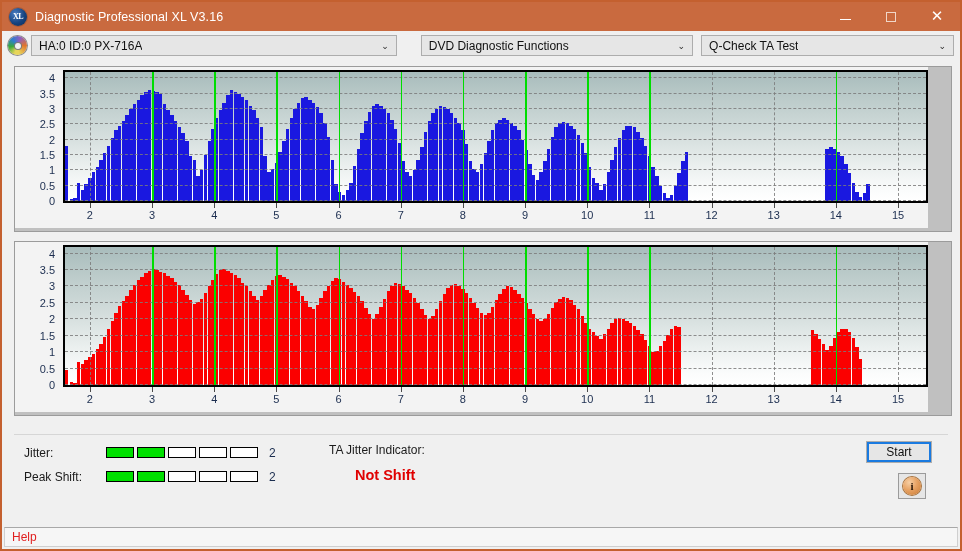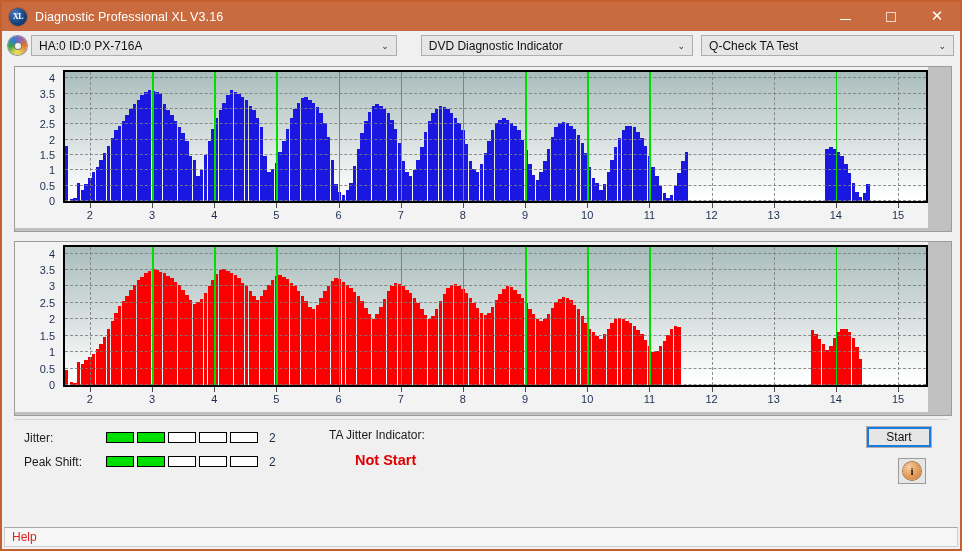--- a/index.html
+++ b/index.html
@@ -130,21 +130,21 @@
   }
   .rightfill{
     position:absolute;left:913px;top:0;bottom:0;width:25px;background:#c0c0c0;
   }
   .bottomfill{
     position:absolute;left:0;right:0;bottom:0;height:3px;background:#c0c0c0;
   }
   
   .bottom{
     flex:1 1 auto;position:relative;
-    margin:3px 12px 0 12px;
+    margin:18px 12px 0 12px;
     background:#f0f0f0;
     border-top:1px solid #d6d6d6;
   }
   .metrics{position:absolute;left:10px;top:8px;}
   .metric-row{display:flex;align-items:center;height:19px;margin-bottom:5px;}
   .metric-label{width:82px;font-size:12px;color:#1b1b1b;}
   .meter{display:flex;gap:3px;}
   .seg{
     width:28px;height:11px;box-sizing:border-box;
     border:1.5px solid #000;background:#ffffff;
@@ -206,21 +206,21 @@
   </div>
 
 
   <div class="toolbar">
     <div class="disc-icon"></div>
     <div class="combo drive">
       <span class="cb-text">HA:0 ID:0  PX-716A</span>
       <span class="cb-arrow">⌄</span>
     </div>
     <div class="combo func">
-      <span class="cb-text">DVD Diagnostic Indicator</span>
+      <span class="cb-text">DVD Diagnostic Functions</span>
       <span class="cb-arrow">⌄</span>
     </div>
     <div class="combo test">
       <span class="cb-text">Q-Check TA Test</span>
       <span class="cb-arrow">⌄</span>
     </div>
   </div>
 
   <div class="charts-wrap">
 
@@ -785,21 +785,21 @@
             <span class="seg"></span>
             <span class="seg"></span>
             <span class="seg"></span>
           </span>
         <span class="metric-val">2</span>
       </div>
     </div>
 
     <div class="ta">
       <div class="ta-label">TA Jitter Indicator:</div>
-      <div class="ta-value">Not Start</div>
+      <div class="ta-value">Not Shift</div>
     </div>
 
     <div class="start-btn">Start</div>
 
     <div class="info-btn">
       <span class="info-circle">i</span>
     </div>
 
   </div>
 

